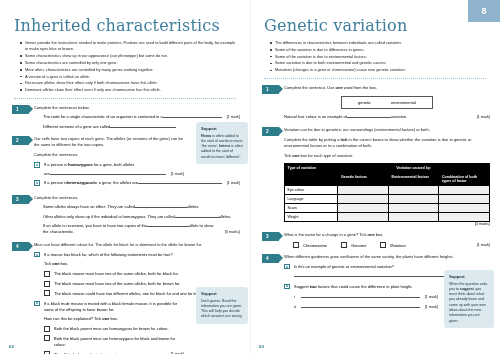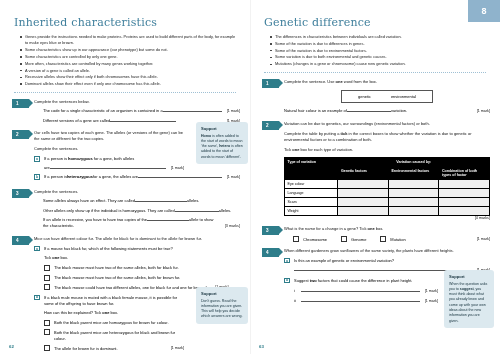--- a/index.html
+++ b/index.html
@@ -12,21 +12,21 @@
   .spread { position: relative; width: 500px; height: 354px; display: flex; background: #fff; }
   .page { position: relative; height: 354px; padding: 10px 10px 0 10px; }
   .page-left  { width: 250px; }
   .page-right { width: 250px; }
   .gutter { position: absolute; left: 250px; top: 0; width: 1px; height: 354px;
             background: #f2f2f2; }
 
   
   .topic-title {
     font-family: "DejaVu Serif", serif;
-    font-size: 11px;
+    font-size: 16px;
     color: #3f7f9c;
     letter-spacing: .2px;
     margin: 6px 0 5px 4px;
   }
 
   
   .chapter-tab {
     position: absolute; right: 0; top: 0;
     width: 32px; height: 22px;
     background: #8fb3cc;
@@ -373,21 +373,21 @@
 
   <div class="support support-float-mice">
     <div class="support-title">Support</div>
     <div>Don't guess. Read the information you are given. This will help you decide which answers are wrong.</div>
   </div>
 
   <div class="page page-right">
 
     <div class="chapter-tab">8</div>
 
-    <div class="topic-title">Genetic difference</div>
+    <div class="topic-title">Genetic variation</div>
 
     <div class="bullets">
       <div class="bullet">The differences in characteristics between individuals are called variation.</div>
       <div class="bullet">Some of the variation is due to differences in genes.</div>
       <div class="bullet">Some of the variation is due to environmental factors.</div>
       <div class="bullet">Some variation is due to both environmental and genetic causes.</div>
       <div class="bullet">Mutations (changes in a gene or chromosome) cause new genetic variation.</div>
     </div>
 
     <div class="divider"></div>

